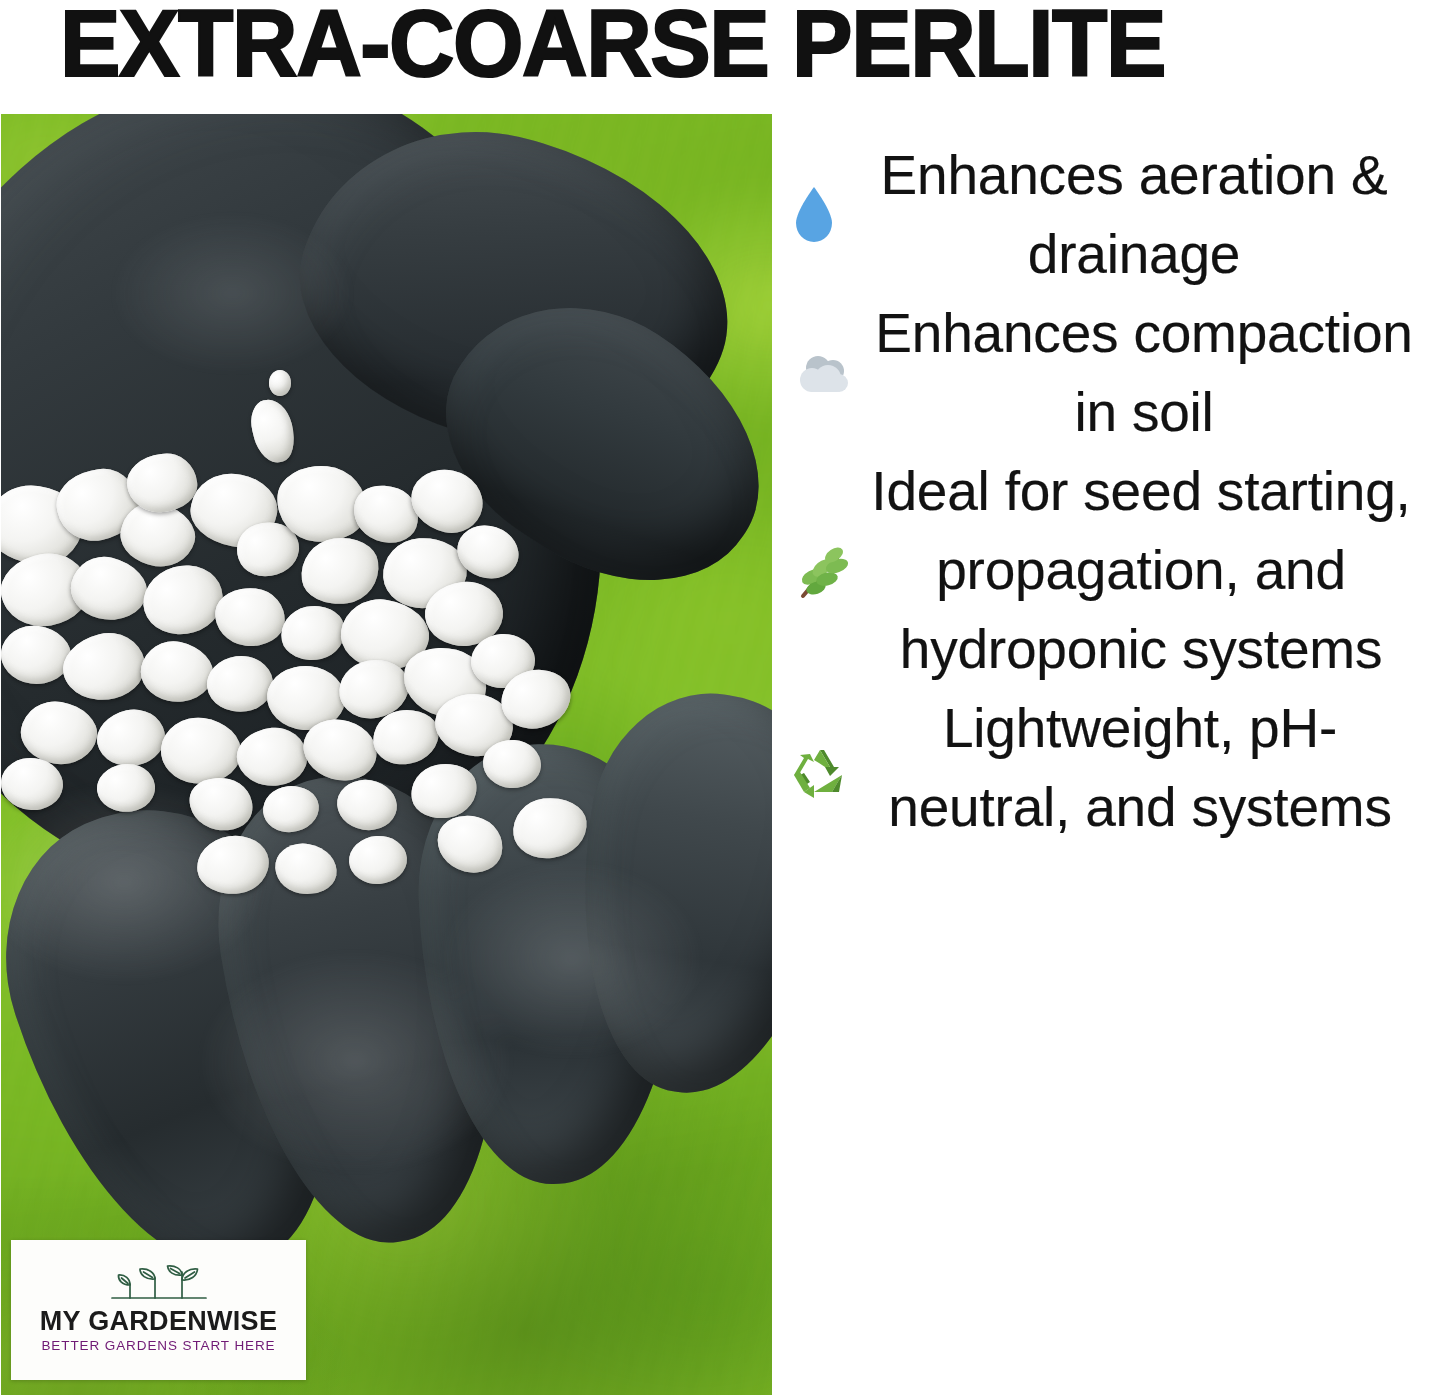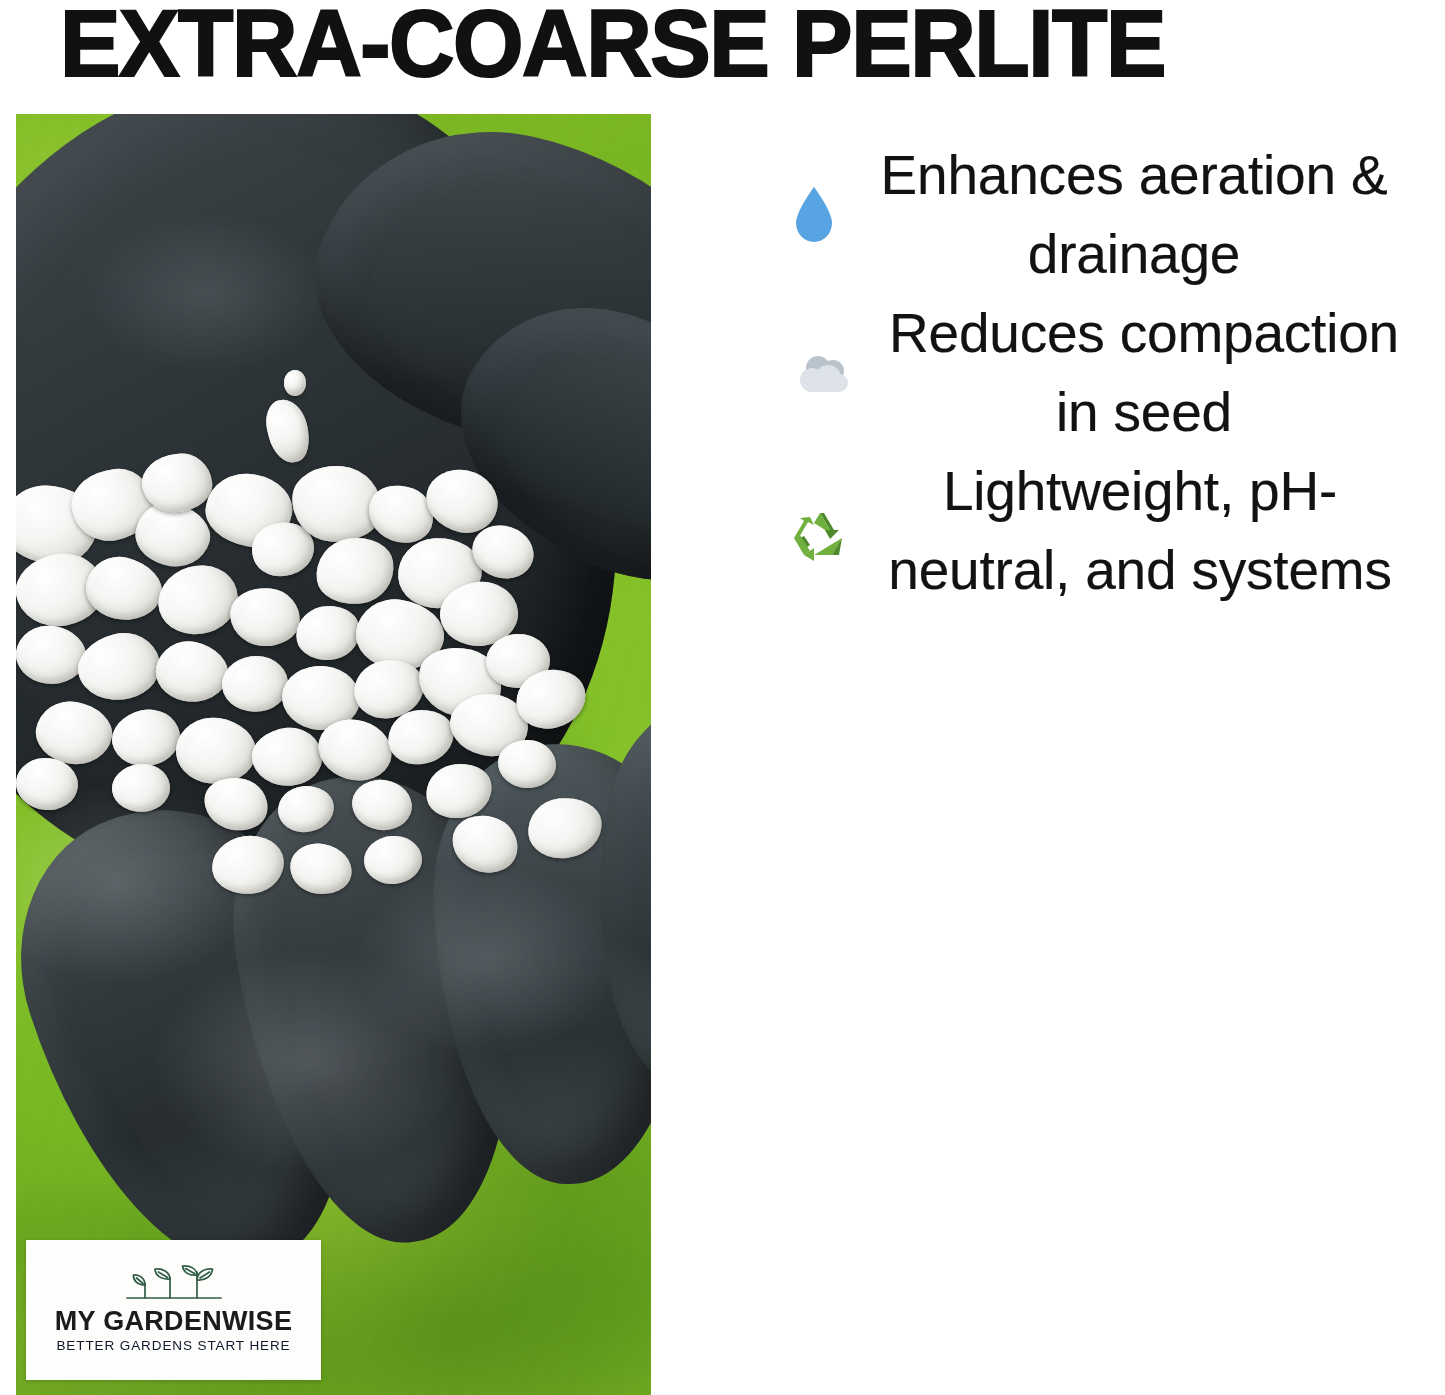--- a/index.html
+++ b/index.html
@@ -36,26 +36,27 @@
     color: #111111;
     transform: scaleX(0.965);
     transform-origin: left top;
     white-space: nowrap;
     -webkit-text-stroke: 2.2px #111111;
   }
 
   
   #photo-panel {
     position: absolute;
-    left: 16px;
+    left: 1px;
     top: 114px;
-    width: 635px;
+    width: 738px;
     height: 1281px;
     overflow: hidden;
     background: #6fae2a;
+    padding-left: 33px;
   }
   
   .grass-base {
     position: absolute;
     inset: -60px;
     background:
       radial-gradient(ellipse 180px 120px at 12% 8%,  #93c43a 0%, rgba(147,196,58,0) 70%),
       radial-gradient(ellipse 220px 150px at 38% 4%,  #a8d44a 0%, rgba(168,212,74,0) 72%),
       radial-gradient(ellipse 200px 160px at 72% 10%, #7fb52c 0%, rgba(127,181,44,0) 70%),
       radial-gradient(ellipse 240px 180px at 93% 18%, #a3d143 0%, rgba(163,209,67,0) 72%),
@@ -190,21 +191,21 @@
     letter-spacing: 0.3px;
     color: #1b1b1b;
     line-height: 30px;
     white-space: nowrap;
   }
   #logo-tagline {
     font-family: "Liberation Sans", sans-serif;
     font-weight: 400;
     font-size: 13.5px;
     letter-spacing: 0.9px;
-    color: #0f172a;
+    color: #701a75;
     line-height: 20px;
     white-space: nowrap;
   }
 
   
   #benefits-panel {
     position: absolute;
     left: 779px;
     top: 114px;
     width: 666px;
@@ -362,23 +363,37 @@
           <rect x="24" y="16" width="20" height="14" rx="5"></rect>
         </g>
         <g fill="#dde3e9">
           <circle cx="20" cy="28" r="12"></circle>
           <circle cx="36" cy="26" r="13"></circle>
           <circle cx="47" cy="31" r="9"></circle>
           <rect x="15" y="28" width="36" height="12" rx="6"></rect>
         </g>
       </svg>
     </div>
-    <div class="benefit-text">Reduces compaction in seed</div>
-  </div>
-
+    <div class="benefit-text">Enhances compaction in soil</div>
+  </div>
+
+  <div class="benefit" id="benefit-3">
+    <div class="benefit-icon">
+      <svg width="58" height="58" viewBox="0 0 58 58">
+        <path d="M11 50 C18 42 30 26 45 12" stroke="#7a4a33" stroke-width="4" fill="none" stroke-linecap="round"></path>
+        <ellipse cx="20" cy="31" rx="11" ry="6.5" fill="#7dbb52" transform="rotate(-28 20 31)"></ellipse>
+        <ellipse cx="24" cy="42" rx="10" ry="6" fill="#62a83e" transform="rotate(-18 24 42)"></ellipse>
+        <ellipse cx="30" cy="22" rx="11" ry="6.5" fill="#8cc45e" transform="rotate(-40 30 22)"></ellipse>
+        <ellipse cx="35" cy="33" rx="11" ry="6.5" fill="#6fb248" transform="rotate(-14 35 33)"></ellipse>
+        <ellipse cx="45" cy="20" rx="11.5" ry="6.5" fill="#7dbb52" transform="rotate(-20 45 20)"></ellipse>
+        <ellipse cx="42" cy="9" rx="10" ry="6" fill="#8cc45e" transform="rotate(-34 42 9)"></ellipse>
+      </svg>
+    </div>
+    <div class="benefit-text">Ideal for seed starting, propagation, and hydroponic systems</div>
+  </div>
 
   <div class="benefit" id="benefit-4">
     <div class="benefit-icon">
       <svg width="56" height="54" viewBox="0 0 56 54">
 
         <path d="M28 4 L38 21 L33 21 L38 30 L47 21 L42 21 L32 4 Z" fill="#4e8a2c"></path>
         <path d="M28 4 L22 14 L27 17 L33 21 L38 21 Z" fill="#6fb03f"></path>
 
         <path d="M50 30 L41 46 L23 46 L23 40 L14 46 L23 52 L23 46" fill="none"></path>
         <path d="M50 29 L40 46 L22 46 L22 39 L12 46 L22 52 L22 46 Z" fill="#6fb03f"></path>

